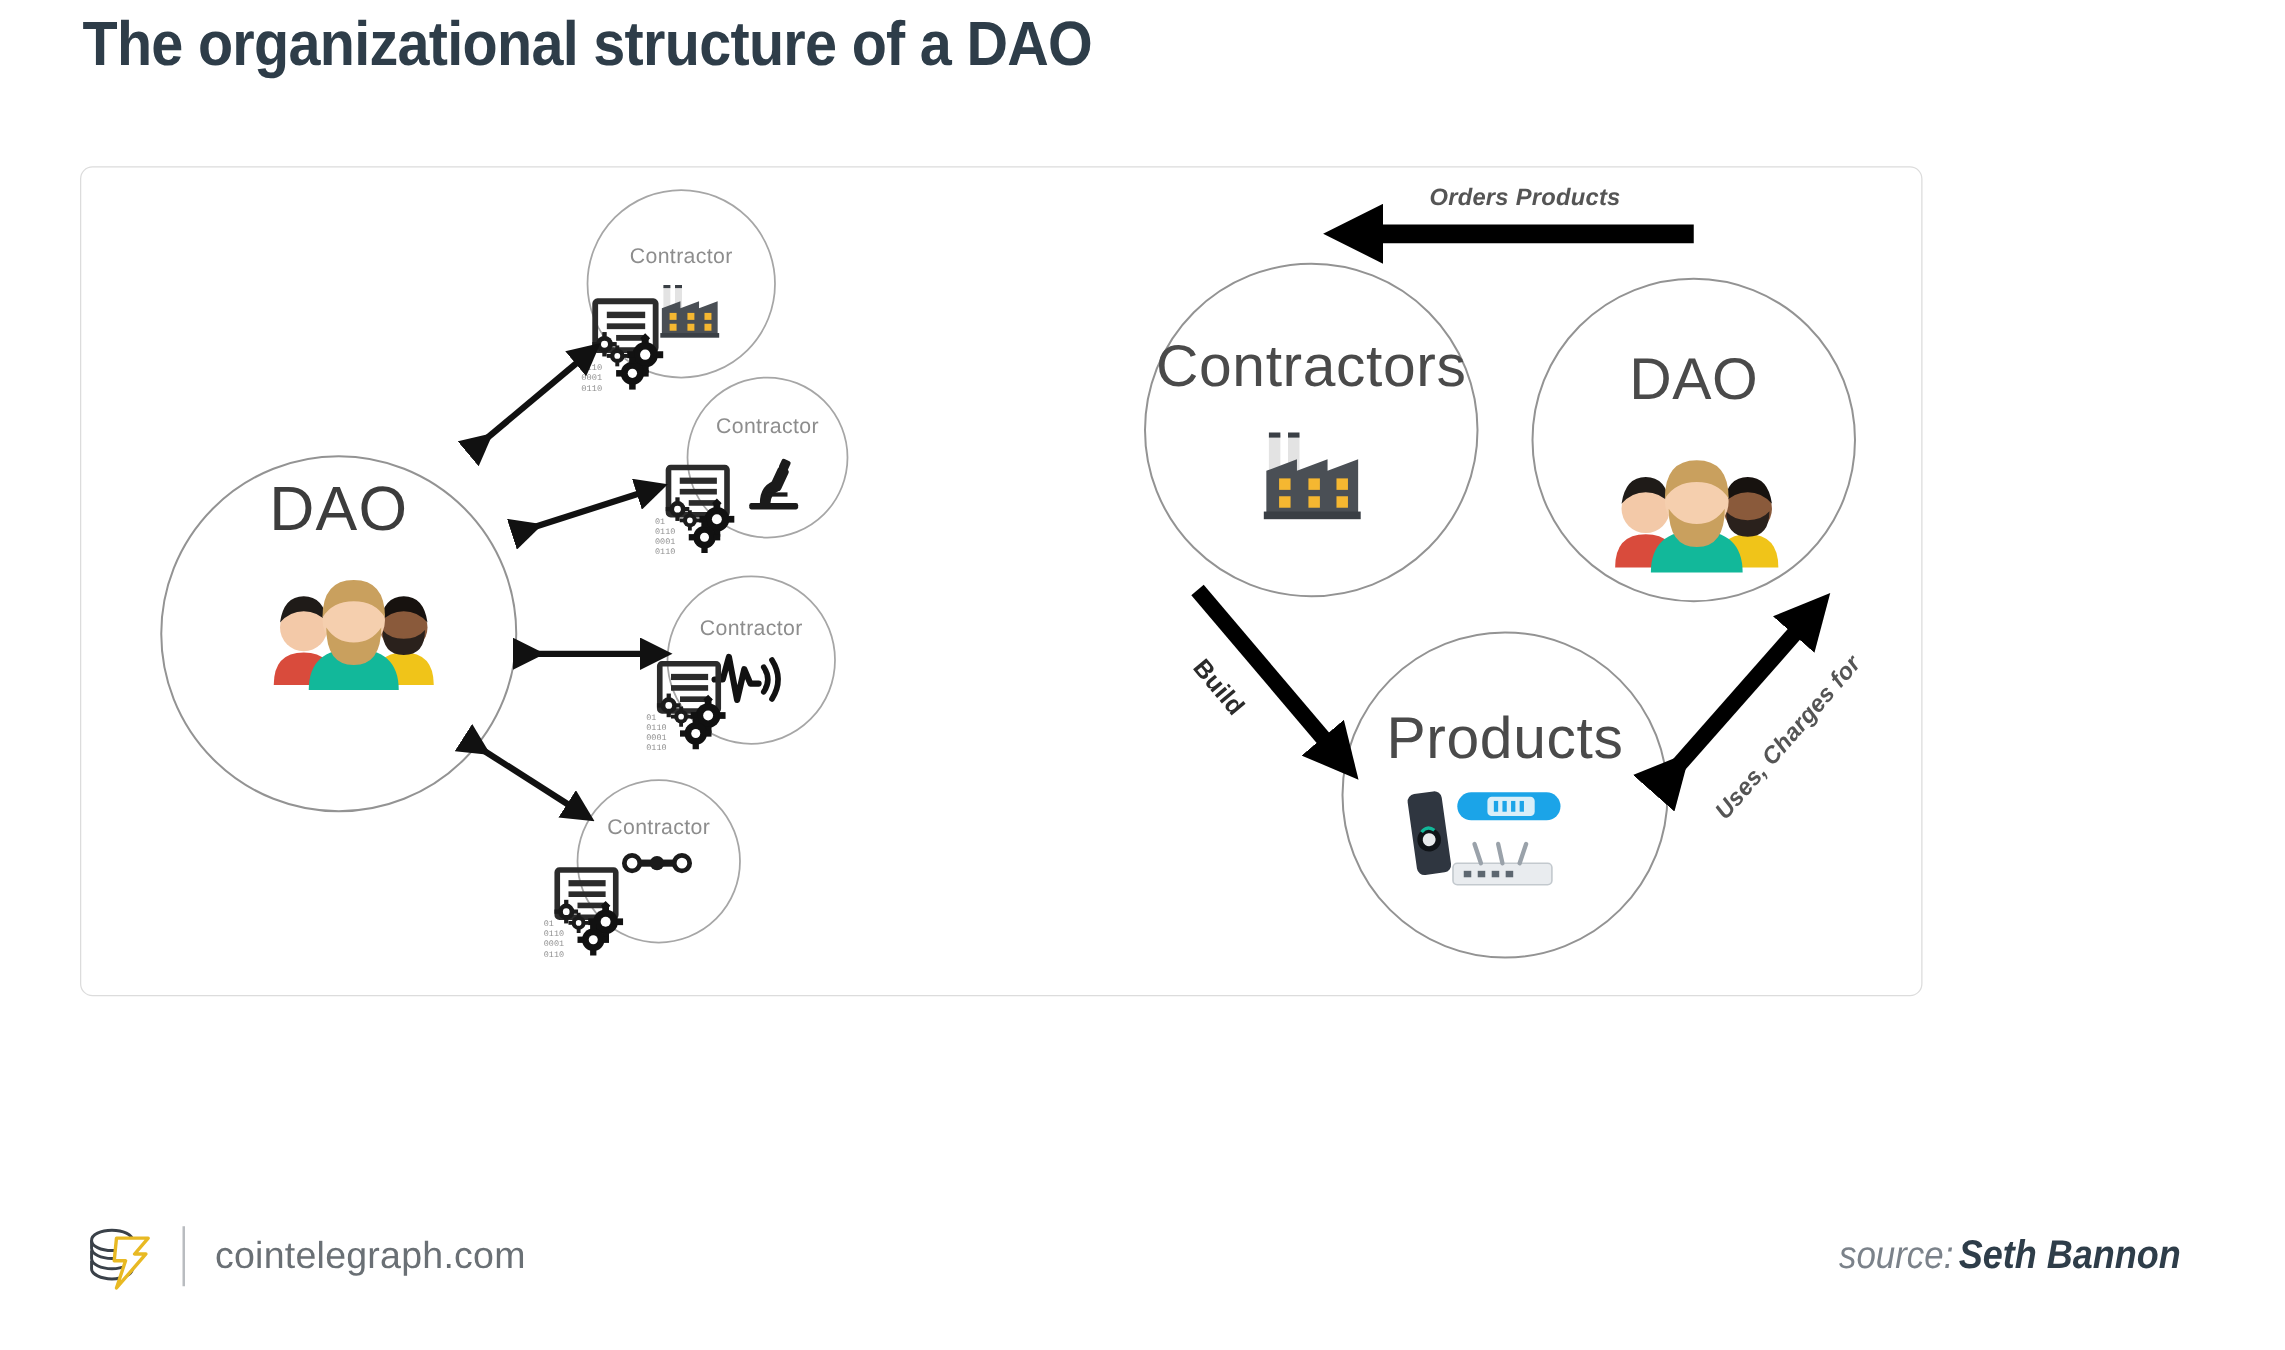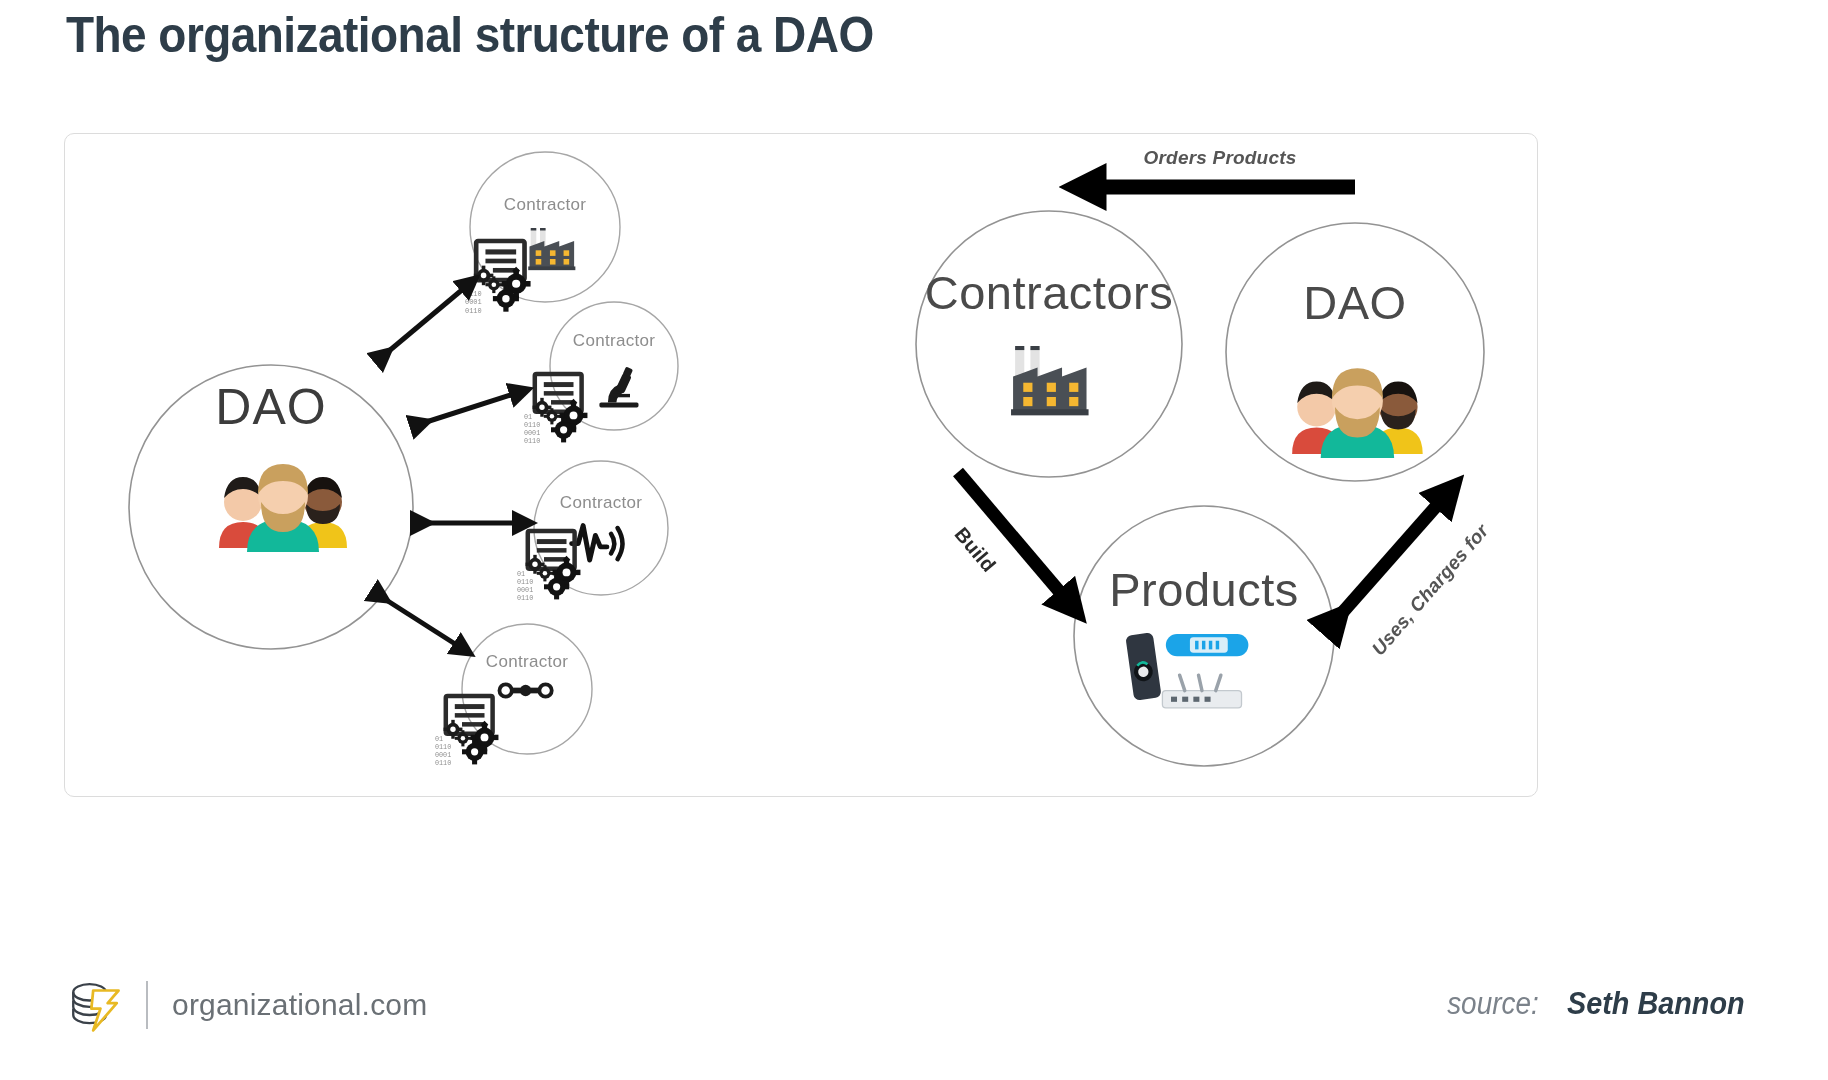--- a/index.html
+++ b/index.html
@@ -86,21 +86,21 @@
     letter-spacing: 0.2px;
     font-family: "Liberation Sans", sans-serif;
   }
 
   .source-wrap {
     position: absolute;
     right: 64px;
     top: 30px;
     display: flex;
     align-items: baseline;
-    gap: 28px;
+    gap: 4px;
     white-space: nowrap;
   }
   .source-label {
     font-size: 31px;
     font-style: italic;
     color: #7b828a;
     transform: scaleX(0.9);
     transform-origin: right center;
   }
   .source-name {
@@ -440,21 +440,21 @@
       <svg class="brand-logo" viewBox="0 0 64 64">
         <g fill="none" stroke="#3a4149" stroke-width="2.6">
           <ellipse cx="26" cy="18" rx="18" ry="9"></ellipse>
           <path d="M8 18 v7 a18 9 0 0 0 36 0 v-7"></path>
           <path d="M8 27 v7 a18 9 0 0 0 36 0 v-7"></path>
           <path d="M8 36 v7 a18 9 0 0 0 36 0 v-7"></path>
         </g>
         <path d="M30 16 L58 16 L46 30 L56 30 L30 60 L38 36 L28 36 Z" fill="#ffffff" stroke="#e8b923" stroke-width="3" stroke-linejoin="round"></path>
       </svg>
       <div class="brand-divider"></div>
-      <div class="brand-text">organizational.com</div>
+      <div class="brand-text">cointelegraph.com</div>
     </div>
 
     <div class="source-wrap">
       <span class="source-label">source:</span>
       <span class="source-name">Seth Bannon</span>
     </div>
 
   </div>
 
 </div>

